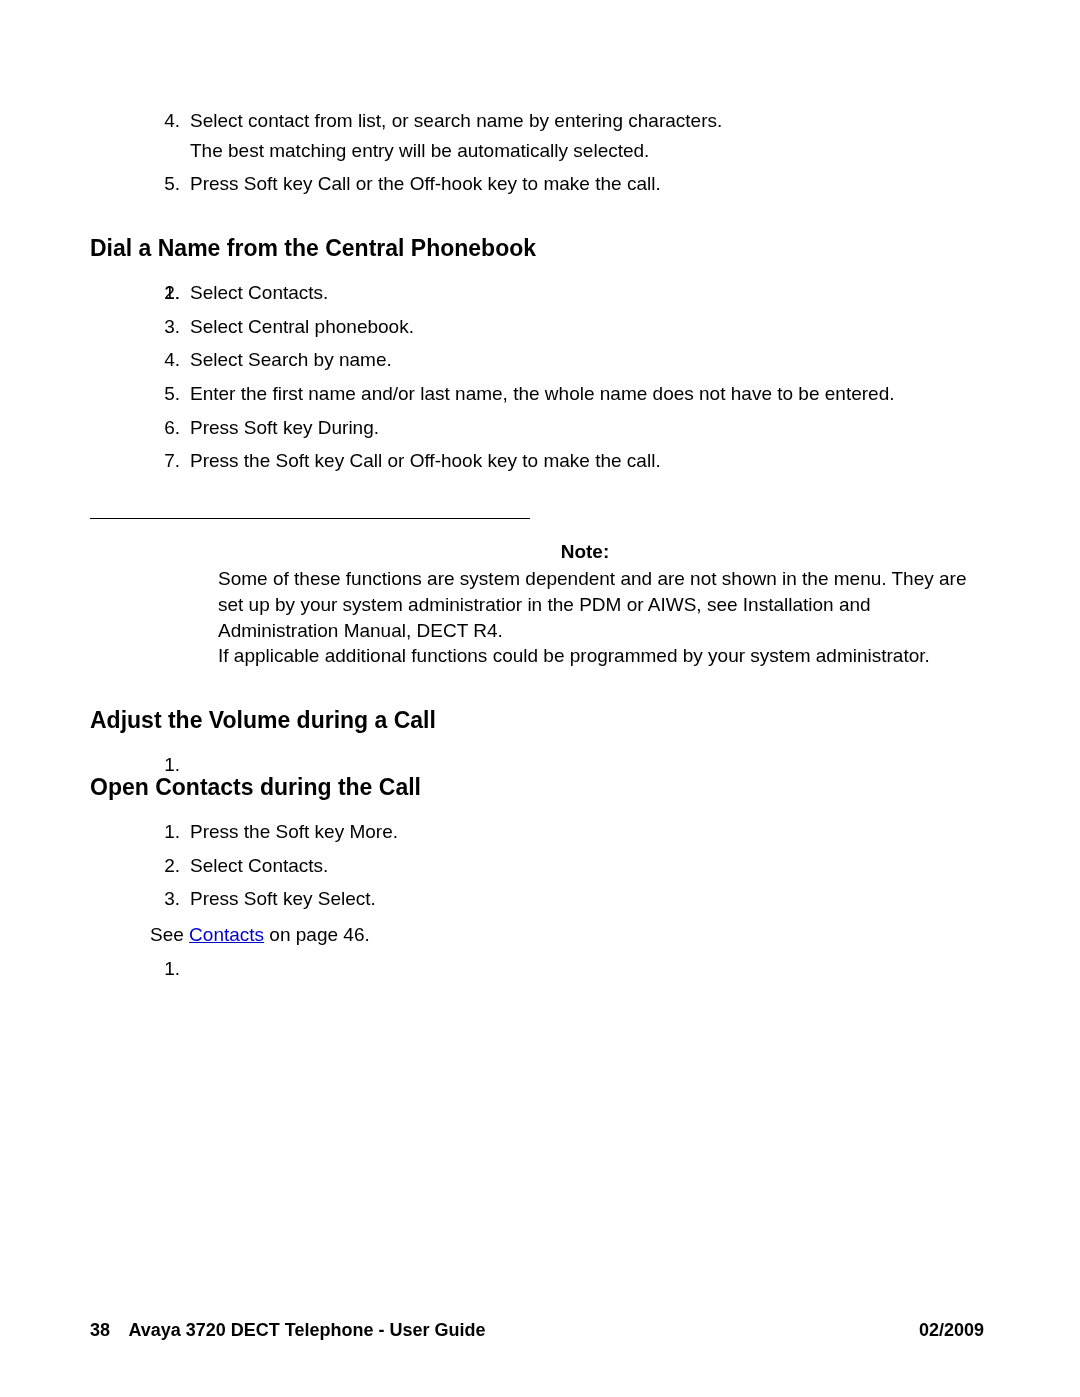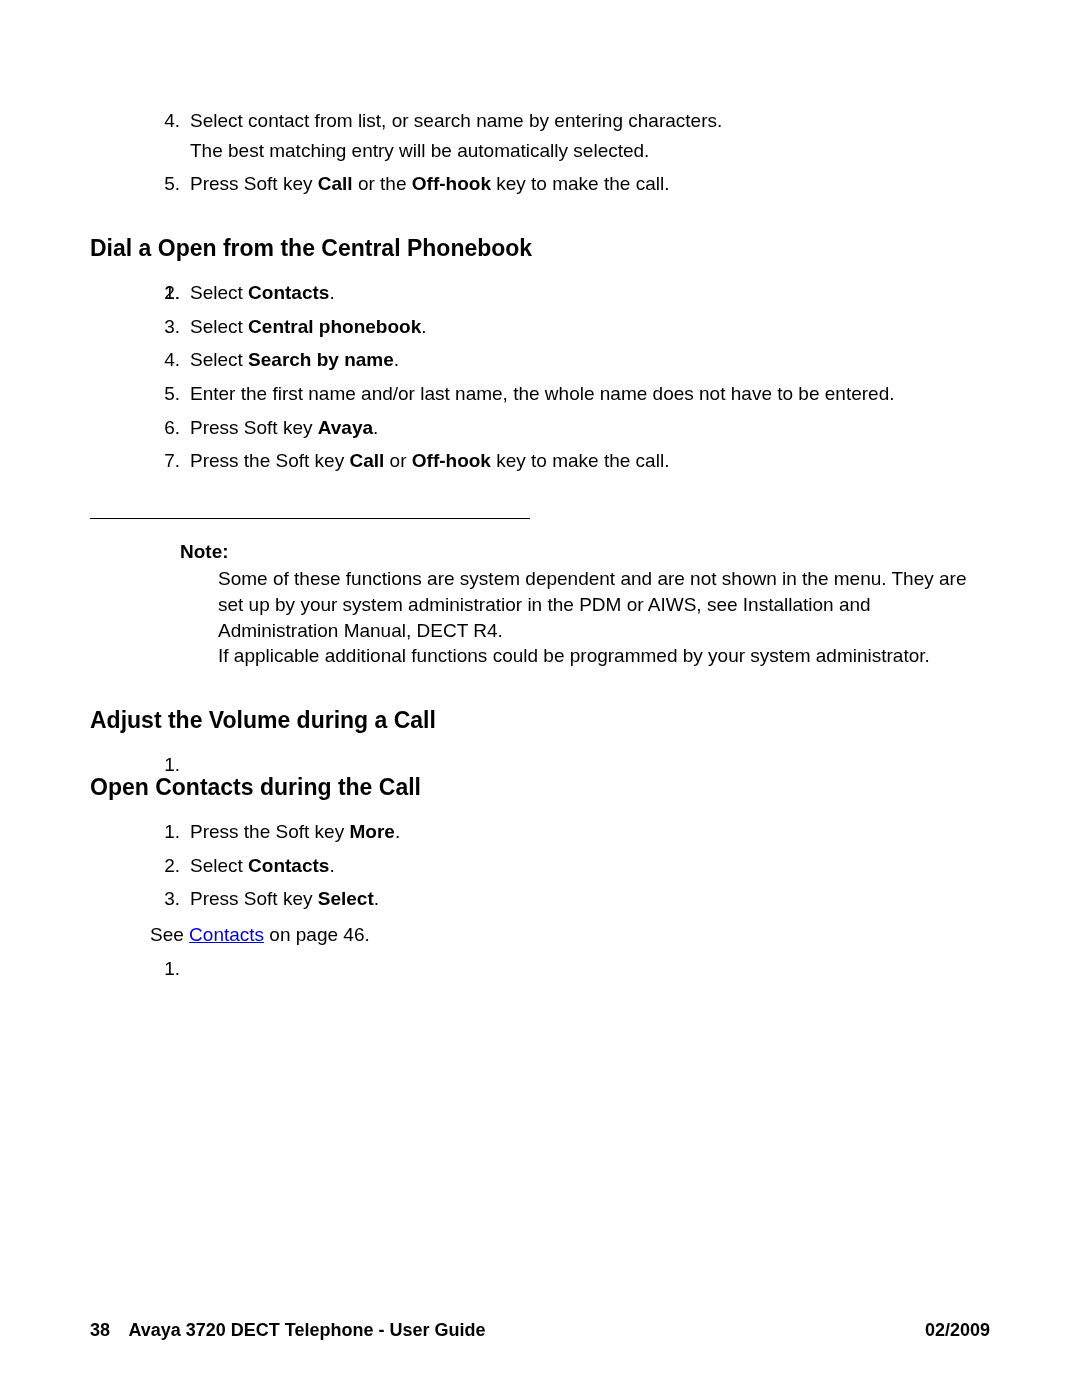--- a/index.html
+++ b/index.html
@@ -55,48 +55,49 @@
     font-weight: bold;
     margin: 0 0 20px 0;
   }
   .note-block {
     margin-left: 90px;
     margin-bottom: 8px;
   }
   .note-label {
     font-weight: bold;
     margin-bottom: 2px;
+    text-align: center;
   }
   .note-body {
     margin-left: 38px;
     padding-right: 10px;
   }
   .see-line {
     margin-left: 60px;
     margin-top: 10px;
     margin-bottom: 8px;
   }
   a.xref {
     color: #0000cc;
     text-decoration: underline;
   }
-  b { font-weight: bold; margin-top: 7px; }
+  b { font-weight: normal; margin-top: 7px; }
   .updown-icon {
     display: inline-block;
     font-size: 14px;
     line-height: 0.6;
     vertical-align: middle;
     transform: translateY(-1px);
   }
   .updown-icon::before { content: "\25B2"; display: block; }
   .updown-icon::after  { content: "\25BC"; display: block; }
   .footer {
     position: absolute;
     left: 90px;
-    right: 90px;
+    right: 96px;
     bottom: 56px;
     display: flex;
     justify-content: space-between;
     align-items: baseline;
     font-size: 18px;
     font-weight: bold;
   }
   .footer .pnum { margin-right: 14px; }
 </style>
 </head>
@@ -114,21 +115,21 @@
           </div>
         </li>
         <li>
           <span class="num">5.</span>
           <div class="body">
             <div>Press Soft key <b>Call</b> or the <b>Off-hook</b> key to make the call.</div>
           </div>
         </li>
       </ol>
 
-    <h2 class="sect">Dial a Open from the Central Phonebook</h2>
+    <h2 class="sect">Dial a Name from the Central Phonebook</h2>
     <ol class="numlist" id="dial-list">
         <li>
           <span class="num">1.</span>
         </li>
         <li>
           <span class="num">2.</span>
           <div class="body">
             <div>Select <b>Contacts</b>.</div>
           </div>
         </li>
@@ -146,21 +147,21 @@
         </li>
         <li>
           <span class="num">5.</span>
           <div class="body">
             <div>Enter the first name and/or last name, the whole name does not have to be entered.</div>
           </div>
         </li>
         <li>
           <span class="num">6.</span>
           <div class="body">
-            <div>Press Soft key <b>Avaya</b>.</div>
+            <div>Press Soft key <b>During</b>.</div>
           </div>
         </li>
         <li>
           <span class="num">7.</span>
           <div class="body">
             <div>Press the Soft key <b>Call</b> or <b>Off-hook</b> key to make the call.</div>
           </div>
         </li>
       </ol>
 

